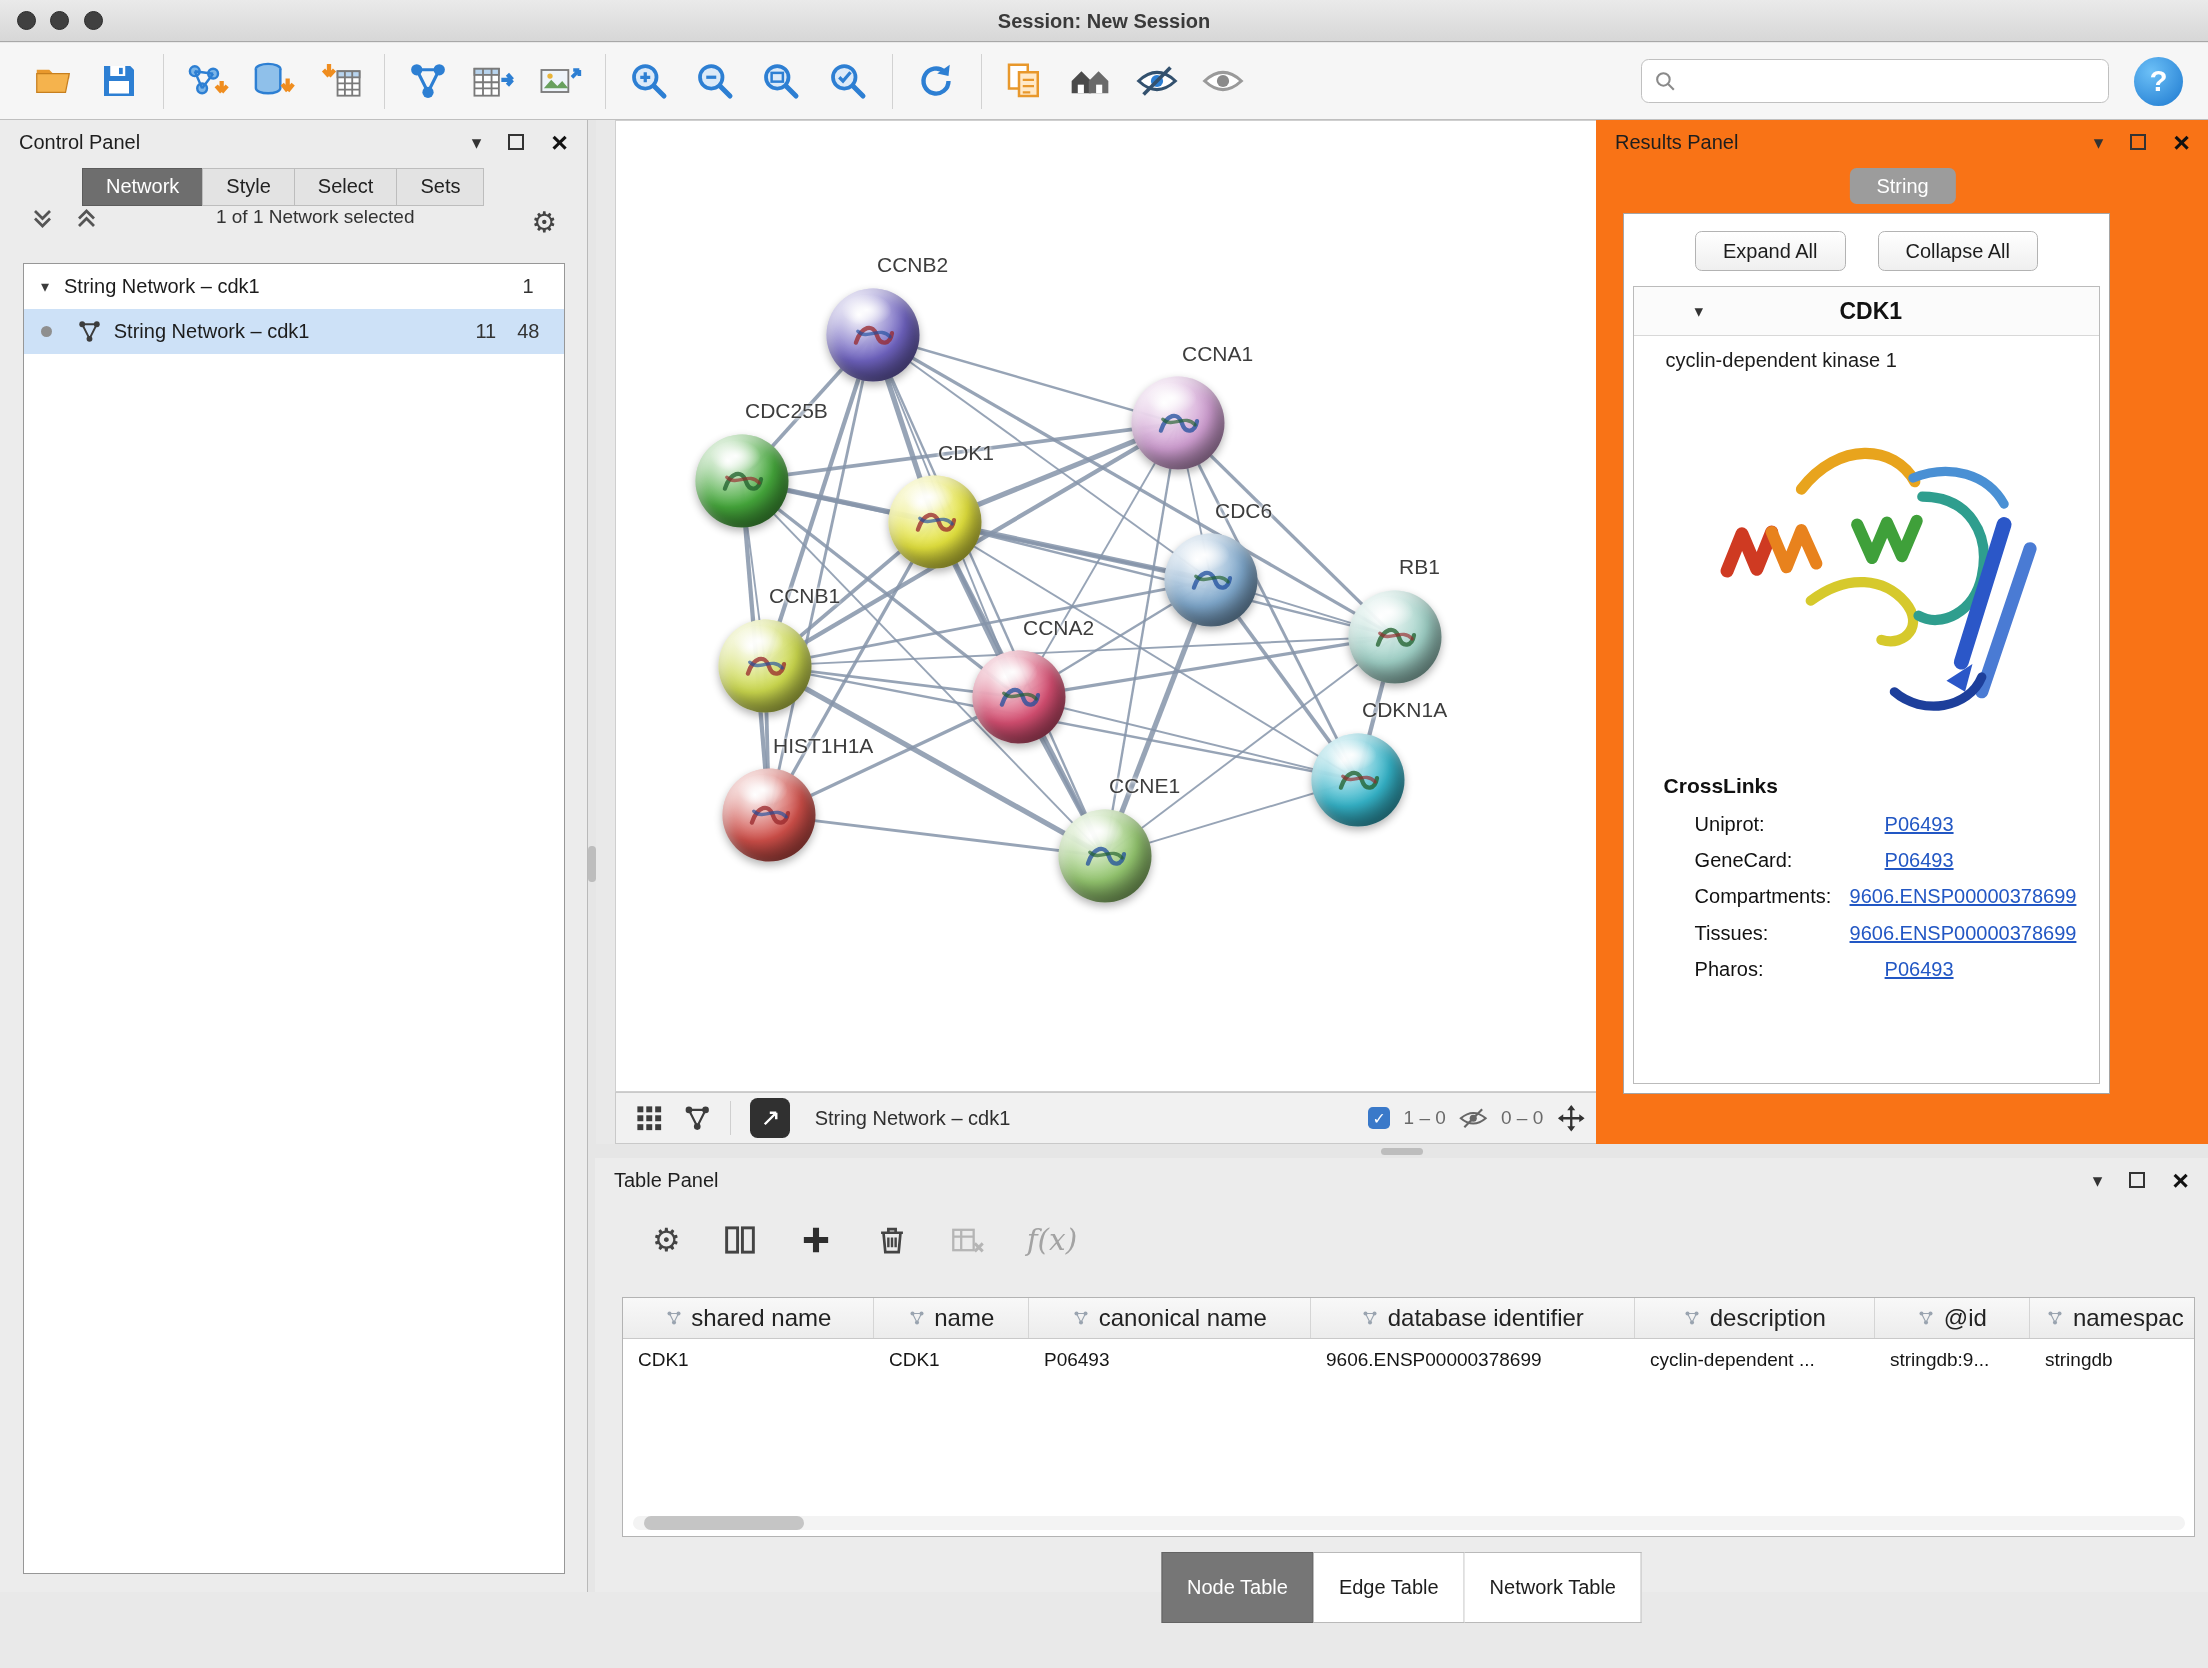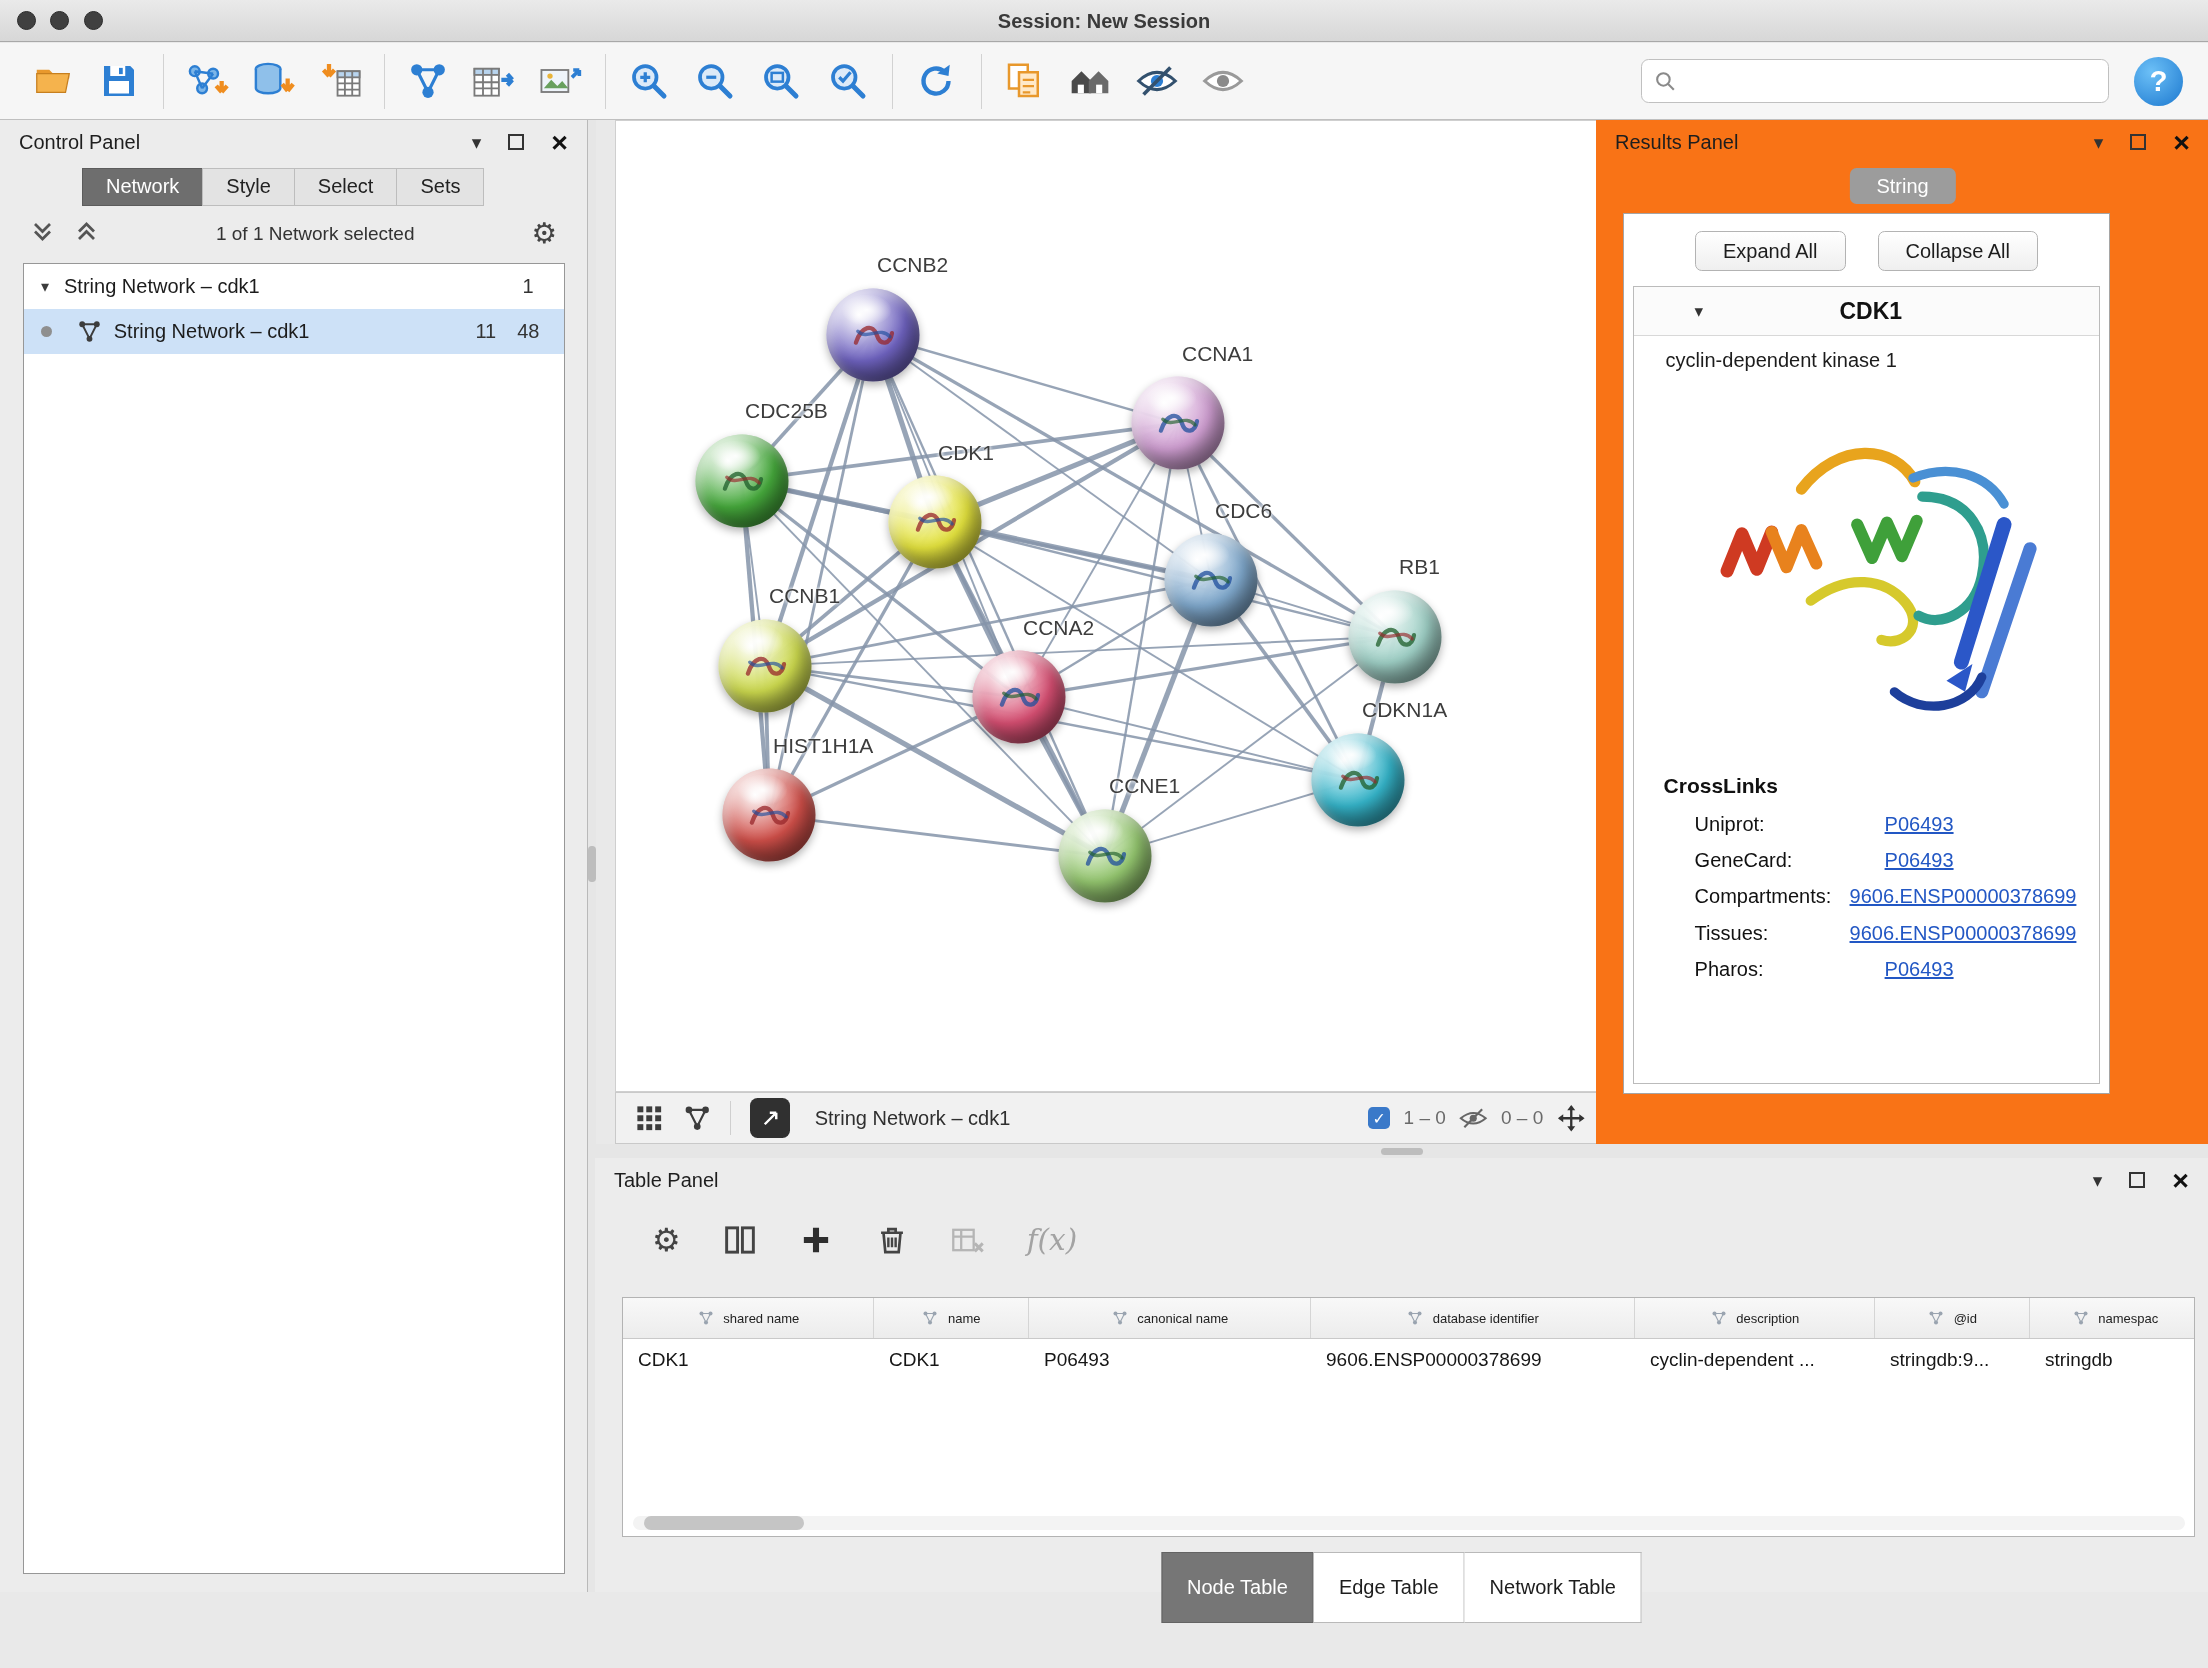--- a/index.html
+++ b/index.html
@@ -24,21 +24,21 @@
   .hdr-icons{margin-left:auto;display:flex;gap:27px;align-items:center;}
   .hicon{font-size:19px;color:#333;line-height:1;}
   .hicon.x{font-size:28.5px;font-weight:700;color:#111;}
   .hicon.sq{width:16px;height:16px;border:2.4px solid #333;}
   
   .control-panel{position:absolute;left:0;top:120px;width:588px;height:1472px;background:#ececec;border-right:1px solid #b9b9b9;}
   .cp-tabs{display:flex;padding:3.8px 0 0 82px;}
   .cp-tab{padding:6.7px 23px;font-size:20px;background:#e3e3e3;border:1px solid #bdbdbd;border-right-width:0;color:#222;}
   .cp-tab:last-child{border-right-width:1px;}
   .cp-tab.selected{background:#6e6e6e;color:#fff;border-color:#5c5c5c;}
-  .cp-bar{display:flex;align-items:center;height:55px;padding:0 30px;font-size:19px;color:#333;gap:19px;}
+  .cp-bar{display:flex;align-items:flex-start;height:55px;padding:0 30px;font-size:19px;color:#333;gap:19px;}
   .chev svg{width:25px;height:25px;}
   .cp-status{flex:1;text-align:center;}
   .gear{font-size:28.5px;color:#444;}
   .tree{position:absolute;left:23px;top:143px;width:542px;height:1311px;background:#fff;border:1px solid #979797;overflow:hidden;}
   .tree-row{display:flex;align-items:center;height:45px;font-size:20px;color:#1c1c1c;padding:0 17px;}
   .tree-row.selected{background:#cde1f7;}
   .caret{font-size:16px;color:#3c3c3c;margin-right:15px;}
   .t-label{white-space:nowrap;}
   .t-count{margin-left:auto;color:#333;padding-right:13.3px;}
   .tdot{width:11.4px;height:11.4px;border-radius:50%;background:#8f8f8f;margin-right:25px;}
@@ -81,21 +81,21 @@
   .crosslink-row{display:flex;padding:6.7px 23px 6.7px 61px;font-size:20px;align-items:baseline;}
   .cl-label{width:190px;color:#111;}
   .cl-link{color:#2257c4;text-decoration:underline;}
   
   .table-panel{position:absolute;left:595px;top:1158px;width:1613px;height:434px;background:#ececec;}
   .tp-toolbar{display:flex;align-items:center;gap:42px;padding:13.3px 0 5.7px 57px;height:68px;}
   .tp-icon svg{width:34px;height:34px;display:block;}
   .fx{font-family:"DejaVu Serif",serif;font-style:italic;font-size:29.5px;color:#a3a3a3;}
   .data-table{position:absolute;left:27px;top:139px;width:1573px;height:240px;background:#fff;border:1px solid #b3b3b3;overflow:hidden;}
   .tbl-header{display:flex;height:41px;background:linear-gradient(#f8f8f8,#ececec);border-bottom:1px solid #c9c9c9;}
-  .tbl-th{display:flex;align-items:center;justify-content:center;gap:8.6px;font-size:13px;color:#222;border-right:1px solid #d5d5d5;flex:none;overflow:hidden;white-space:nowrap;}
+  .tbl-th{display:flex;align-items:center;justify-content:center;gap:8.6px;font-size:24px;color:#222;border-right:1px solid #d5d5d5;flex:none;overflow:hidden;white-space:nowrap;}
   .th-icon{width:18px;height:18px;flex:none;}
   .tbl-row{display:flex;height:41px;}
   .tbl-td{flex:none;font-size:19px;line-height:41px;padding-left:15px;overflow:hidden;white-space:nowrap;color:#161616;}
   .tbl-hscroll{position:absolute;left:9.5px;right:9.5px;bottom:5.7px;height:14.3px;background:#f3f3f3;border-radius:7.6px;}
   .tbl-thumb{position:absolute;left:11.4px;top:0;width:160px;height:14.3px;background:#c5c5c5;border-radius:7.6px;}
   .tbl-tabs{position:absolute;top:394px;left:50%;transform:translateX(-50%);display:flex;}
   .tbl-tab{padding:23px 25px;font-size:20px;background:#fff;border:1px solid #b9b9b9;border-left-width:0;color:#1d1d1d;}
   .tbl-tab:first-child{border-left-width:1px;}
   .tbl-tab.selected{background:#767676;color:#fff;border-color:#636363;}
   

